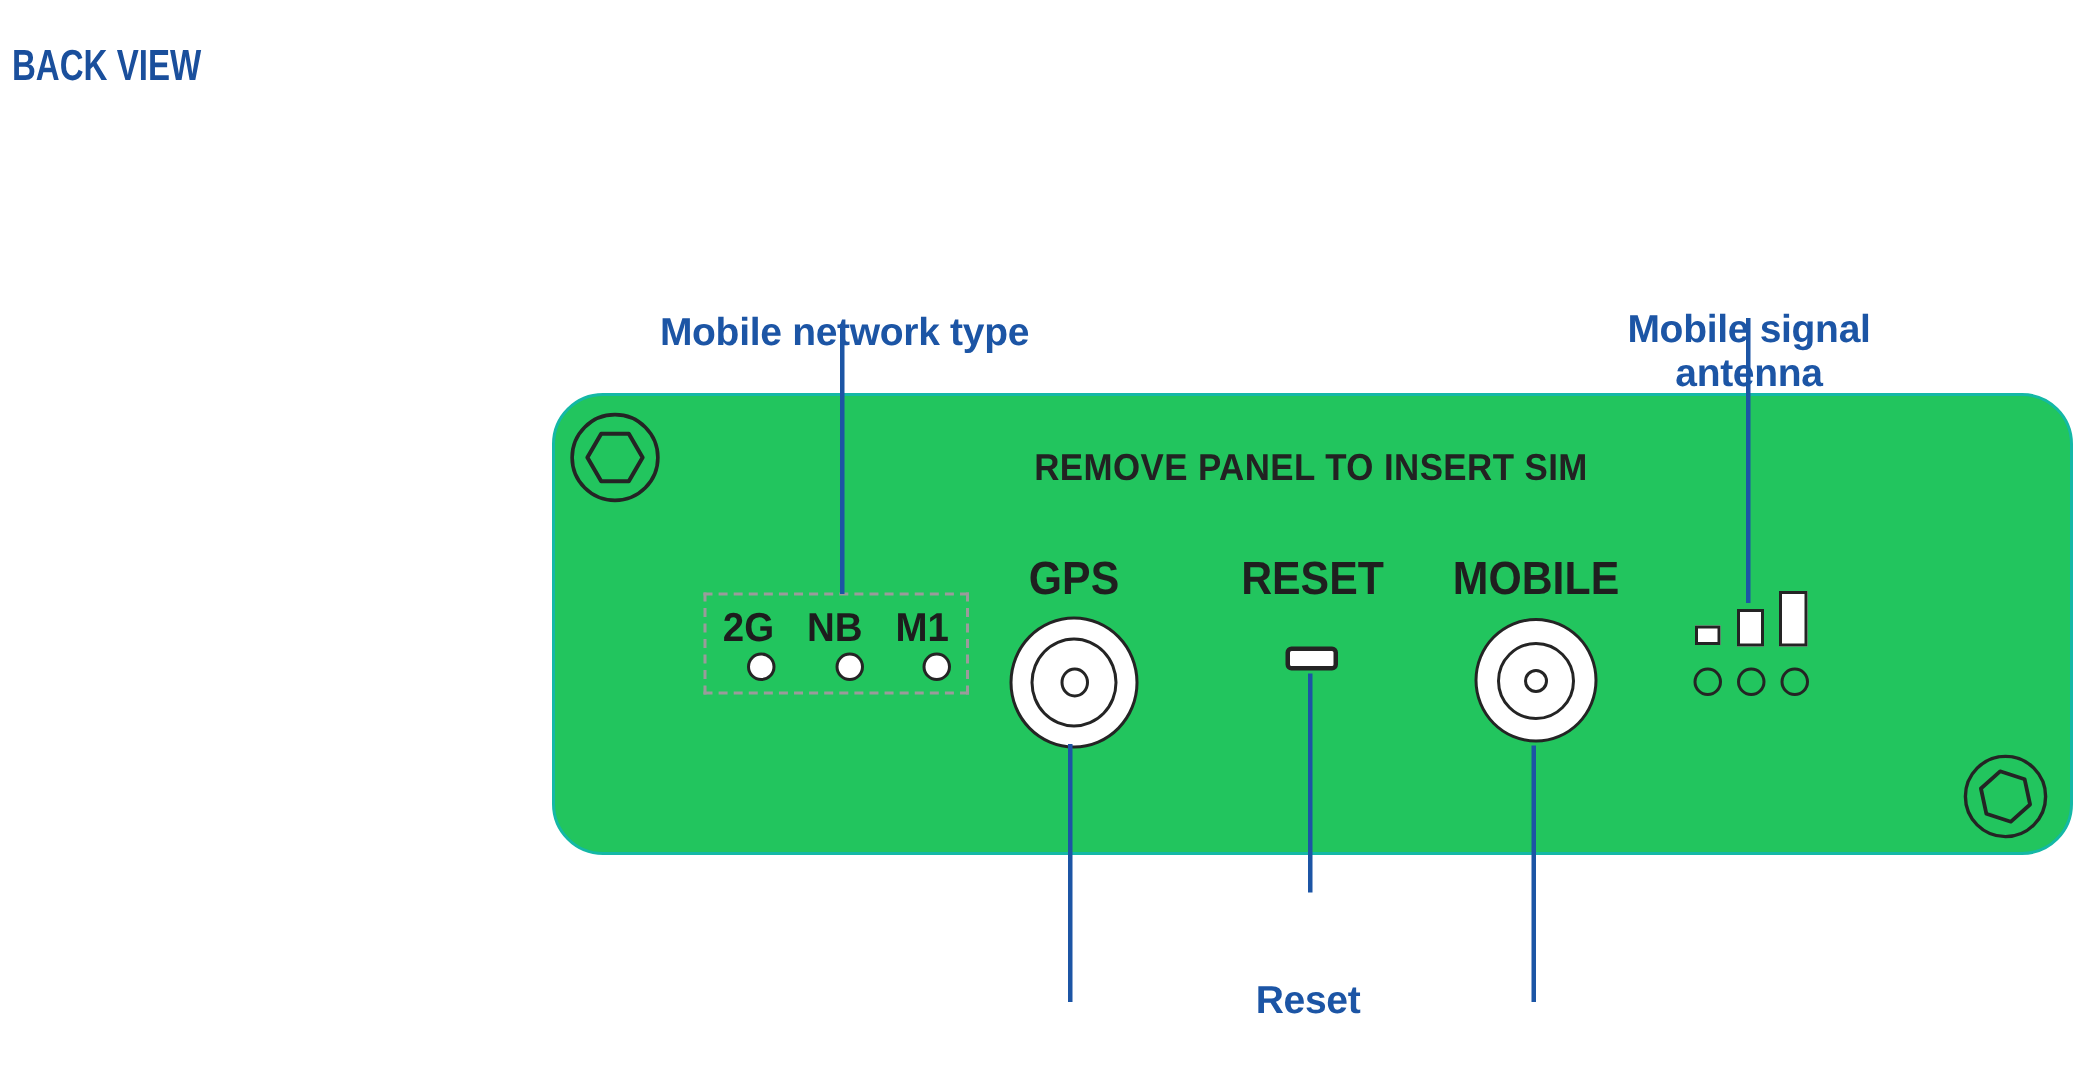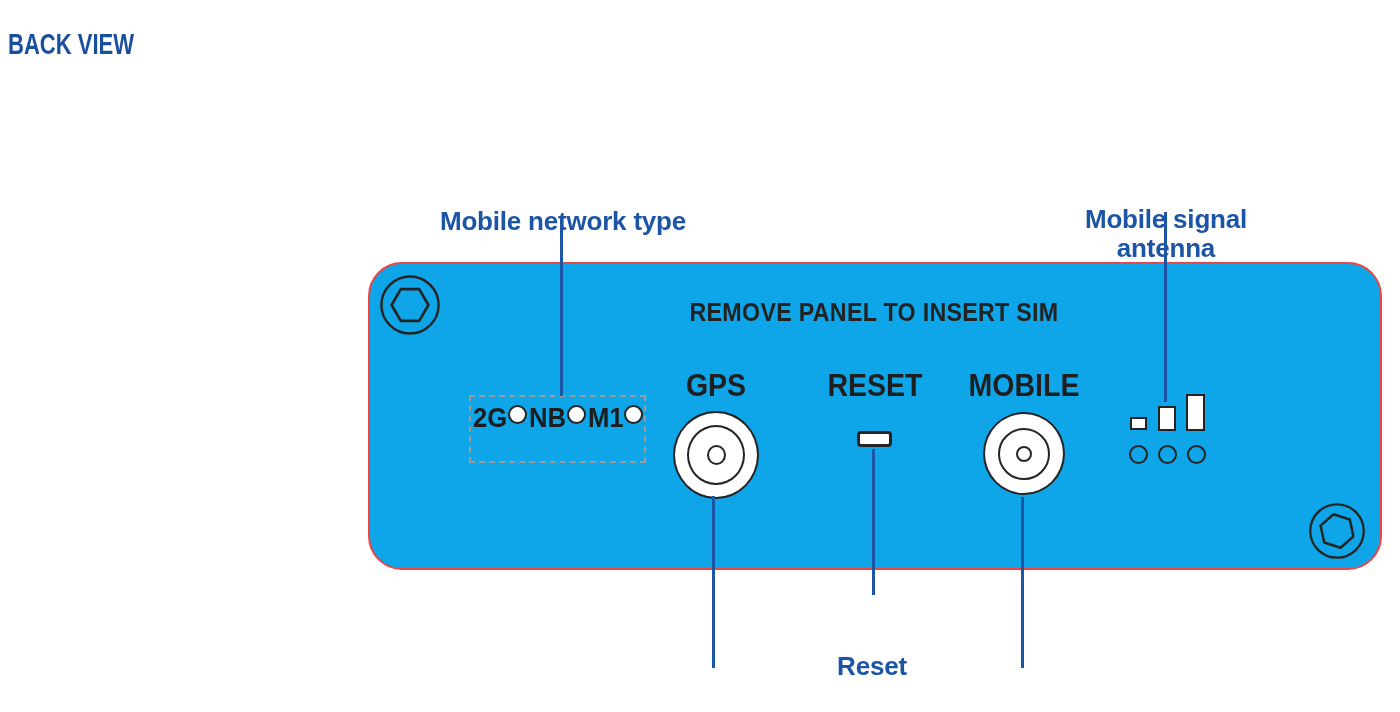--- a/index.html
+++ b/index.html
@@ -46,24 +46,24 @@
     background: #1c55a5;
   }
 
   
   .panel {
     position: absolute;
     left: 368px;
     top: 238px;
     width: 1014px;
     height: 308px;
-    border: 2px solid #ef4444;
+    border: 2px solid #14b8a6;
     border-radius: 34px;
     box-sizing: border-box;
-    background: #0ea5e9;
+    background: #22c55e;
   }
 
   .screw { position: absolute; }
   .screw svg { display: block; }
 
   .sim-notice {
     position: absolute;
     left: 504px;
     top: 34px;
     transform: translateX(-50%) scaleX(0.93);
@@ -91,22 +91,22 @@
     width: 177px;
     height: 68px;
     border: 2px dashed #9b9b9b;
     box-sizing: border-box;
     display: flex;
     justify-content: space-around;
     padding-top: 6px;
   }
   .led-col {
     display: flex;
-    flex-direction: row;
-    align-items: flex-start;
+    flex-direction: column;
+    align-items: flex-end;
   }
   .led-label {
     font-size: 27px;
     font-weight: 700;
     color: #1d1d1d;
     line-height: 30px;
     transform: scaleX(0.95);
     white-space: nowrap;
   }
   .led-dot {

